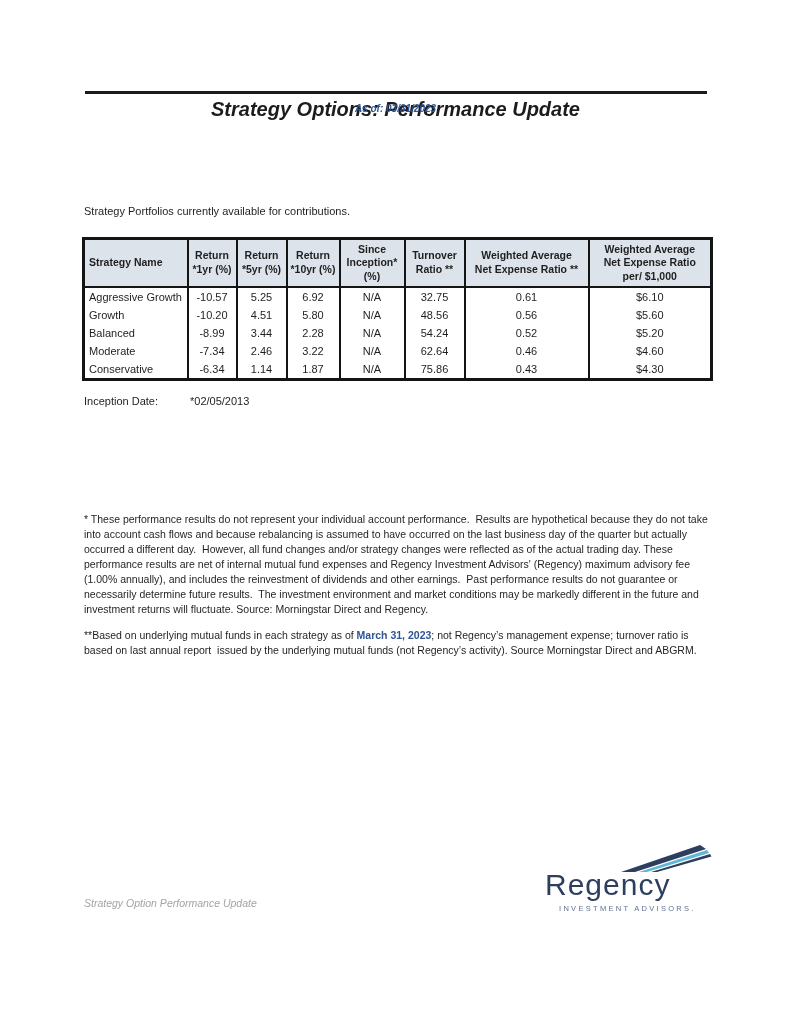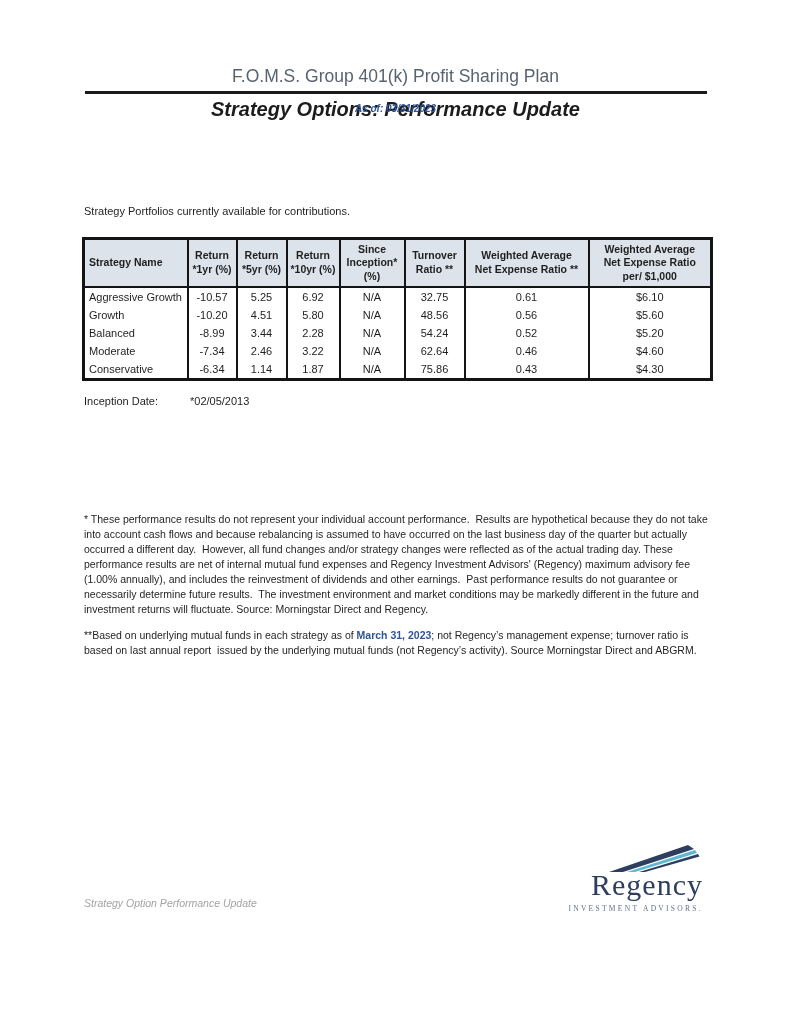--- a/index.html
+++ b/index.html
@@ -78,23 +78,22 @@
   .fn1{top:512px;}
   .fn2{top:628px;}
   .fn2 .hl{color:#2e5496;font-weight:bold;}
   
   .footer-text{
     position:absolute;top:897px;left:84px;
     font-size:10.5px;font-style:italic;
     color:#a3a3a3;
   }
   .logo{
-    position:absolute;top:843px;left:533px;width:170px;height:78px;
-    text-align:right;
-    font-family:Liberation Serif, serif;
+    position:absolute;top:843px;left:545px;width:170px;height:78px;
+    text-align:left;
   }
   .logo .swoosh{
     display:block;
     margin-left:58px;
     width:110px;height:30px;
   }
   .logo-name{
     margin-top:-3px;
     font-size:30px;
     letter-spacing:1px;
@@ -107,21 +106,20 @@
     font-size:7.5px;
     letter-spacing:2.3px;
     color:#5e7190;
   }
 </style>
 </head>
 <body>
 
 <div class="page">
 
-  <div class="title">F.O.M.S. Group 401(k) Profit Sharing Plan</div>
   <div class="title-rule"></div>
   <div class="subtitle">Strategy Options: Performance Update</div>
   <div class="asof">As of: 03/31/2023</div>
 
   <div class="intro">Strategy Portfolios currently available for contributions.</div>
 
   <table class="perf">
     <colgroup>
       <col style="width:104px">
         <col style="width:49px">

